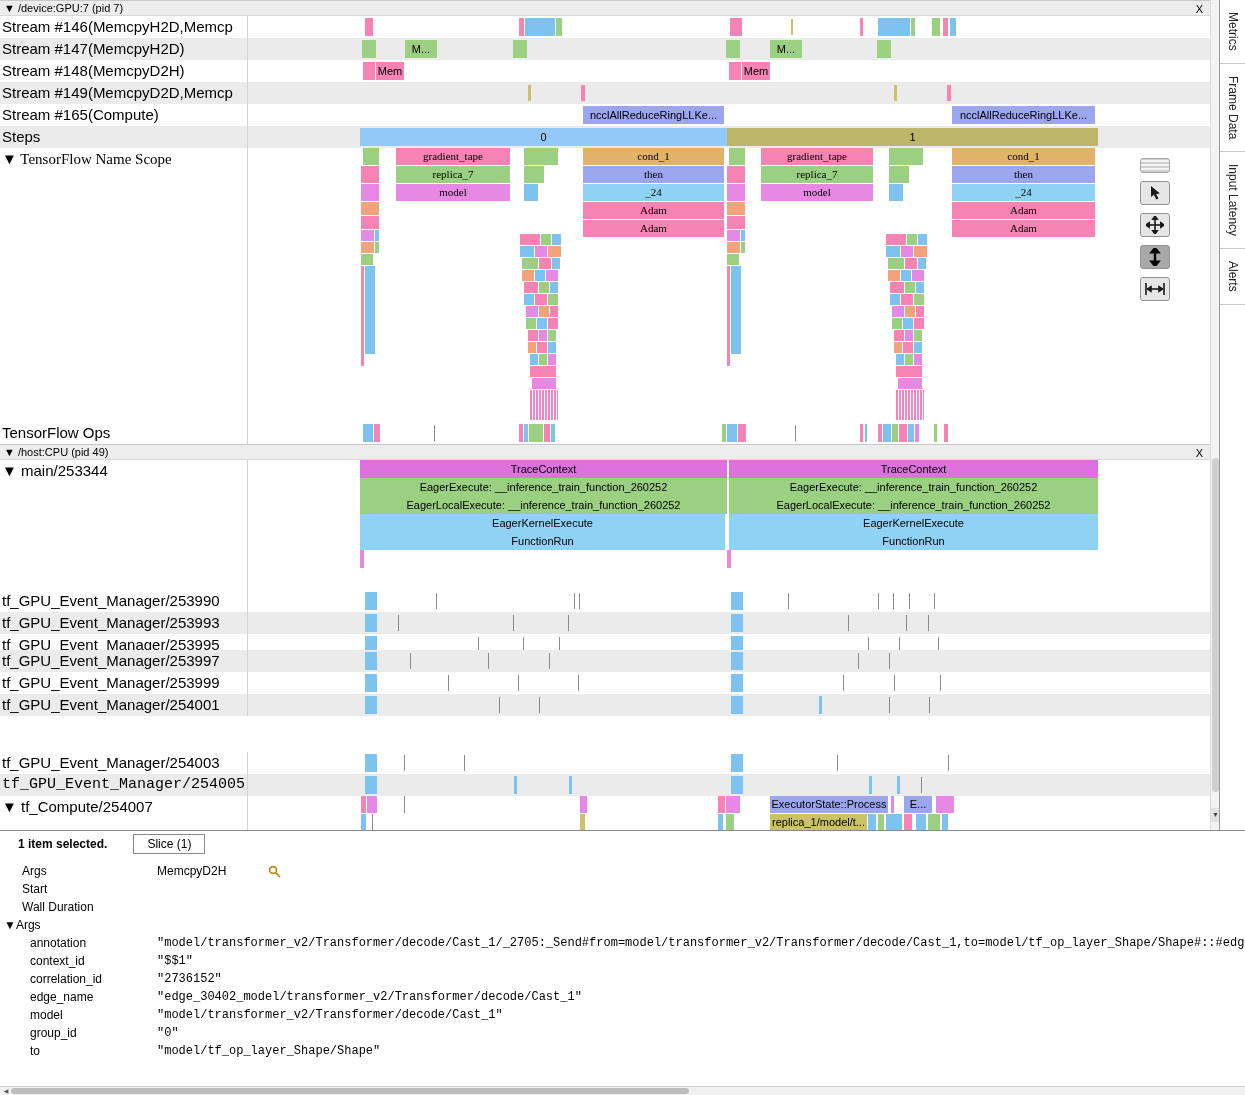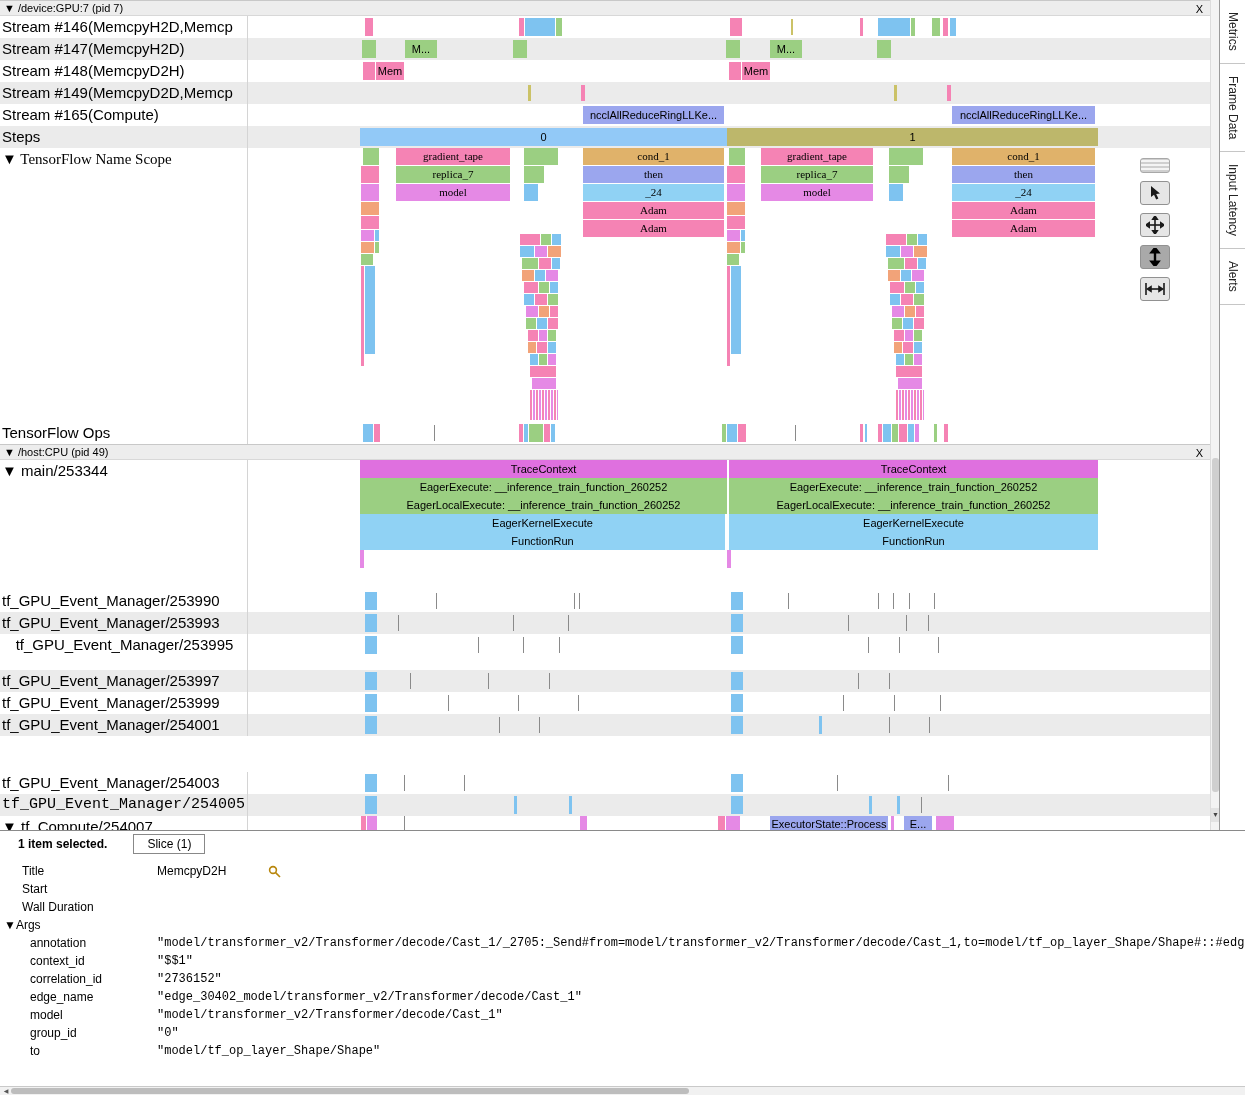--- a/index.html
+++ b/index.html
@@ -300,21 +300,21 @@
           <div class="slice" style="left: 117px; top: 2px; width: 12px; height: 18px; background: rgb(126, 195, 240);"></div>
           <div class="slice" style="left: 150px; top: 3px; width: 1px; height: 16px; background: rgb(138, 138, 138);"></div>
           <div class="slice" style="left: 265px; top: 3px; width: 1px; height: 16px; background: rgb(138, 138, 138);"></div>
           <div class="slice" style="left: 320px; top: 3px; width: 1px; height: 16px; background: rgb(138, 138, 138);"></div>
           <div class="slice" style="left: 483px; top: 2px; width: 12px; height: 18px; background: rgb(126, 195, 240);"></div>
           <div class="slice" style="left: 600px; top: 3px; width: 1px; height: 16px; background: rgb(138, 138, 138);"></div>
           <div class="slice" style="left: 658px; top: 3px; width: 1px; height: 16px; background: rgb(138, 138, 138);"></div>
           <div class="slice" style="left: 680px; top: 3px; width: 1px; height: 16px; background: rgb(138, 138, 138);"></div>
         </div>
       </div>
-      <div class="track-row" style="height: 36px; text-align: center;">
+      <div class="track-row" style="height: 16px;">
         <div class="track-label">tf_GPU_Event_Manager/253995</div>
         <div class="timeline">
           <div class="slice" style="left: 117px; top: 2px; width: 12px; height: 18px; background: rgb(126, 195, 240);"></div>
           <div class="slice" style="left: 230px; top: 3px; width: 1px; height: 16px; background: rgb(138, 138, 138);"></div>
           <div class="slice" style="left: 275px; top: 3px; width: 1px; height: 16px; background: rgb(138, 138, 138);"></div>
           <div class="slice" style="left: 311px; top: 3px; width: 1px; height: 16px; background: rgb(138, 138, 138);"></div>
           <div class="slice" style="left: 483px; top: 2px; width: 12px; height: 18px; background: rgb(126, 195, 240);"></div>
           <div class="slice" style="left: 620px; top: 3px; width: 1px; height: 16px; background: rgb(138, 138, 138);"></div>
           <div class="slice" style="left: 651px; top: 3px; width: 1px; height: 16px; background: rgb(138, 138, 138);"></div>
           <div class="slice" style="left: 690px; top: 3px; width: 1px; height: 16px; background: rgb(138, 138, 138);"></div>
@@ -476,21 +476,21 @@
   </div>
 
 <div id="analysis">
   <div class="tabbar">
     <span class="selected-text">1 item selected.</span>
     <span class="slice-tab">Slice (1)</span>
   </div>
   <div class="detail-table">
     <div id="detail-fields">
         <div class="detail-row">
-          <span class="lab">Title</span>
+          <span class="lab">Args</span>
           <span class="val">MemcpyD2H<svg class="mag" width="13" height="13" viewBox="0 0 13 13" fill="none" stroke="#b8860b" stroke-width="1.6">
               <circle cx="5" cy="5" r="3.4"></circle>
               <line x1="7.6" y1="7.6" x2="12" y2="12"></line>
             </svg></span>
         </div>
         <div class="detail-row">
           <span class="lab">Start</span>
           <span class="val"></span>
         </div>
         <div class="detail-row">

